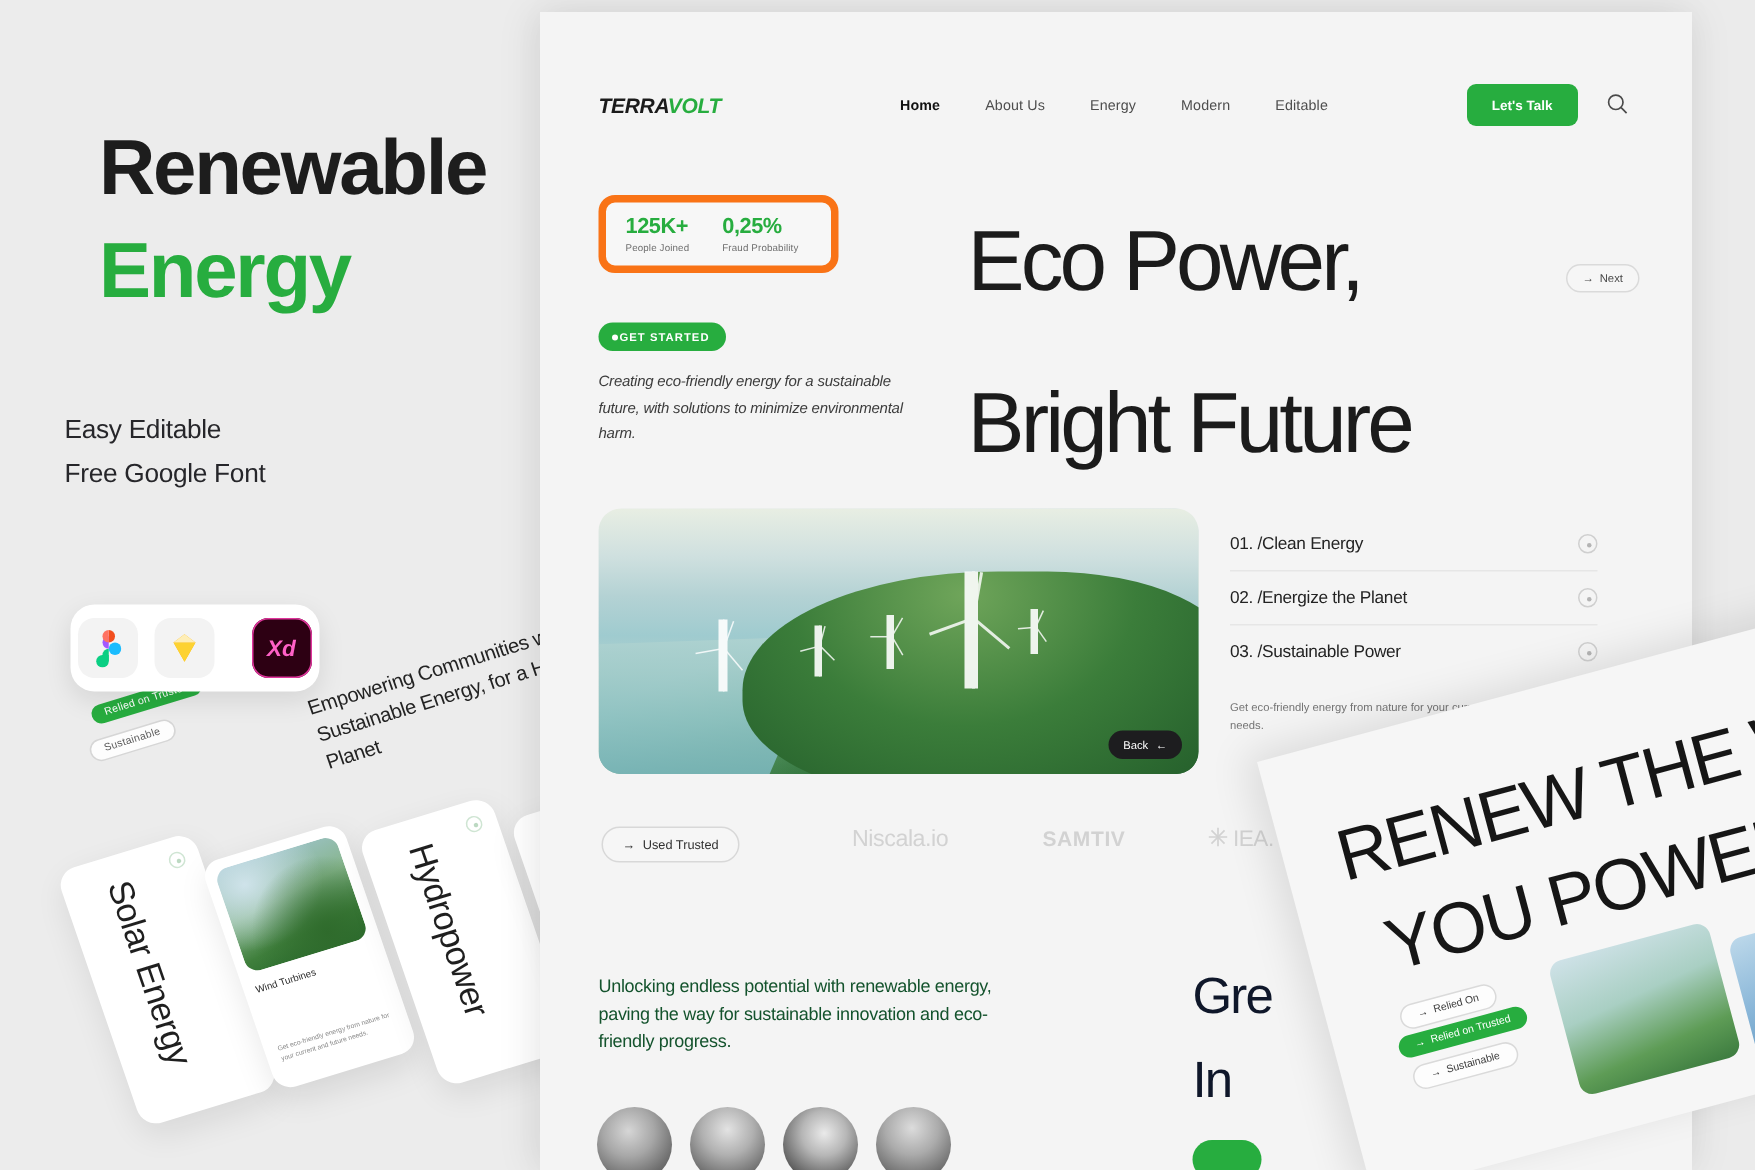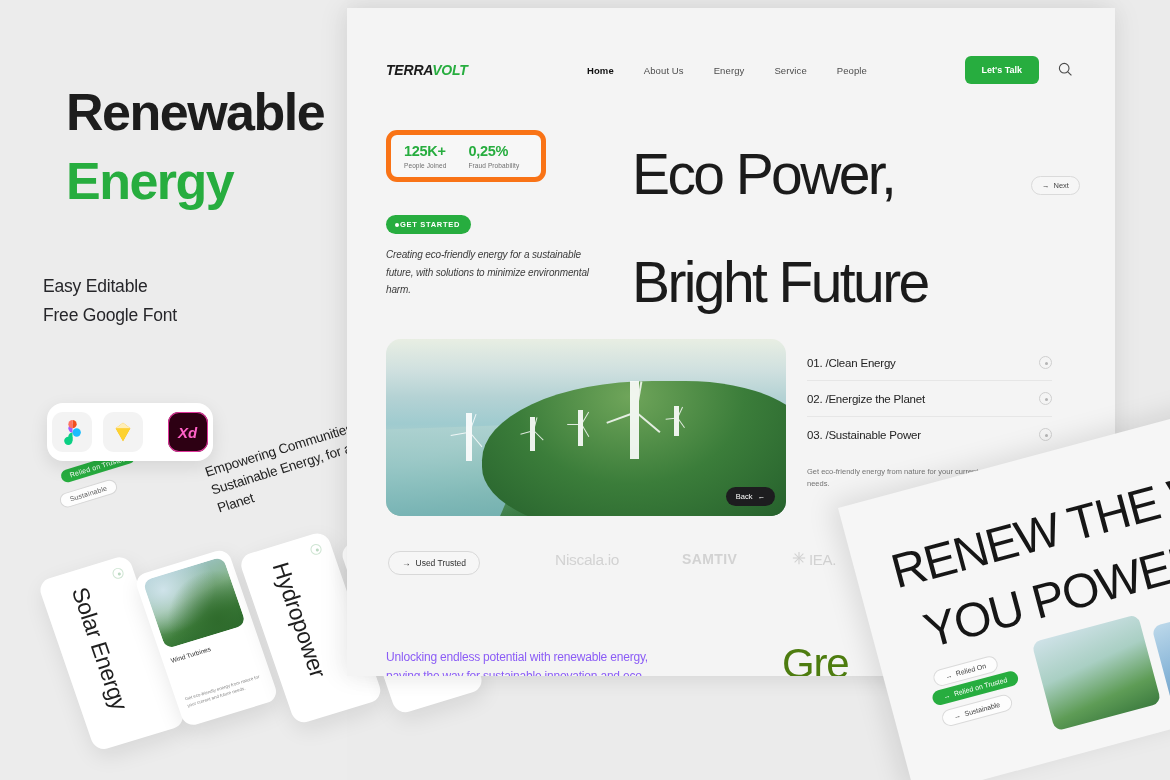--- a/index.html
+++ b/index.html
@@ -66,21 +66,21 @@
     position:absolute; left:250px; top:40px; width:230px;
     font-size:13.5px; line-height:19px; color:#232323; letter-spacing:-.2px;
   }
   #collage-foot{
     position:absolute; left:-35px; top:355px; width:290px;
     font-size:24px; line-height:33px; color:#1c1c1c; letter-spacing:-.6px;
   }
 
   
   #site{
-    position:absolute; left:347px; top:8px; width:768px; height:668px;
+    position:absolute; left:360px; top:8px; width:768px; height:772px;
     background:#f4f4f4; box-shadow:-6px 0 24px rgba(0,0,0,.07), 6px 0 24px rgba(0,0,0,.05);
     overflow:hidden;
   }
 
   
   #navbar{ position:absolute; left:0; top:40px; width:768px; height:44px; display:flex; align-items:center; }
   #logo{ position:absolute; left:39px; font-size:14px; font-weight:700; font-style:italic; letter-spacing:-0.2px; }
   #logo .terra{ color:#1b1b1b; }
   #logo .volt{ color:#27ad3f; }
   #nav-links{ position:absolute; left:240px; display:flex; gap:30px; align-items:center; }
@@ -185,31 +185,31 @@
   }
   .brand{ position:absolute; top:543px; color:#d2d2d2; font-size:15px; letter-spacing:-.3px; }
   #brand-1{ left:208px; font-size:15.5px; }
   #brand-2{ left:335px; font-weight:700; letter-spacing:.4px; font-size:14px;}
   #brand-3{ left:445px; display:flex; align-items:flex-start; gap:3px;}
   #brand-4{ left:600px; font-weight:700; font-size:12px; letter-spacing:.4px; }
 
   
   #bottom-para{
     position:absolute; left:39px; top:640px; width:262px;
-    font-size:12px; line-height:18.5px; color:#8b5cf6; letter-spacing:-.2px;
+    font-size:12px; line-height:18.5px; color:#14532d; letter-spacing:-.2px;
   }
   #avatars{ position:absolute; left:38px; top:730px; display:flex; gap:12px; }
   .avatar{ width:50px; height:50px; border-radius:50%; }
   #av1{ background:radial-gradient(circle at 42% 32%, #d6d6d6 0%, #a7a7a7 38%, #6d6d6d 72%, #4f4f4f 100%); }
   #av2{ background:radial-gradient(circle at 50% 30%, #e3e3e3 0%, #b0b0b0 40%, #6b6b6b 78%, #3f3f3f 100%); }
   #av3{ background:radial-gradient(circle at 55% 35%, #eaeaea 0%, #b6b6b6 35%, #5c5c5c 75%, #333 100%); }
   #av4{ background:radial-gradient(circle at 48% 28%, #dcdcdc 0%, #ababab 40%, #6f6f6f 75%, #474747 100%); }
 
   #bottom-head{
-    position:absolute; left:435px; top:628px; font-size:42px; color:#4d7c0f;
+    position:absolute; left:435px; top:628px; font-size:34px; color:#0f172a;
     letter-spacing:-1.2px; line-height:56px;
   }
   #bottom-head span{ display:block; }
   #bottom-cta{
     position:absolute; left:435px; top:752px; background:#27ad3f; width:46px;height:26px;
     border-radius:20px;
   }
 
   
   #overlay-card{
@@ -313,22 +313,22 @@
 <div id="site">
 
   <div id="navbar">
     <div id="logo">
       <span class="terra">TERRA</span><span class="volt">VOLT</span>
     </div>
     <nav id="nav-links">
       <a href="#" class="active">Home</a>
       <a href="#">About Us</a>
       <a href="#">Energy</a>
-      <a href="#">Service</a>
-      <a href="#">People</a>
+      <a href="#">Modern</a>
+      <a href="#">Editable</a>
     </nav>
     <button id="lets-talk">Let's Talk</button>
     <span id="search-btn">
       <svg width="16" height="16" viewBox="0 0 20 20" fill="none" stroke="#4a4a4a" stroke-width="1.4">
         <circle cx="9" cy="9" r="6"></circle>
           <line x1="13.5" y1="13.5" x2="18" y2="18"></line>
       </svg>
     </span>
   </div>
 

